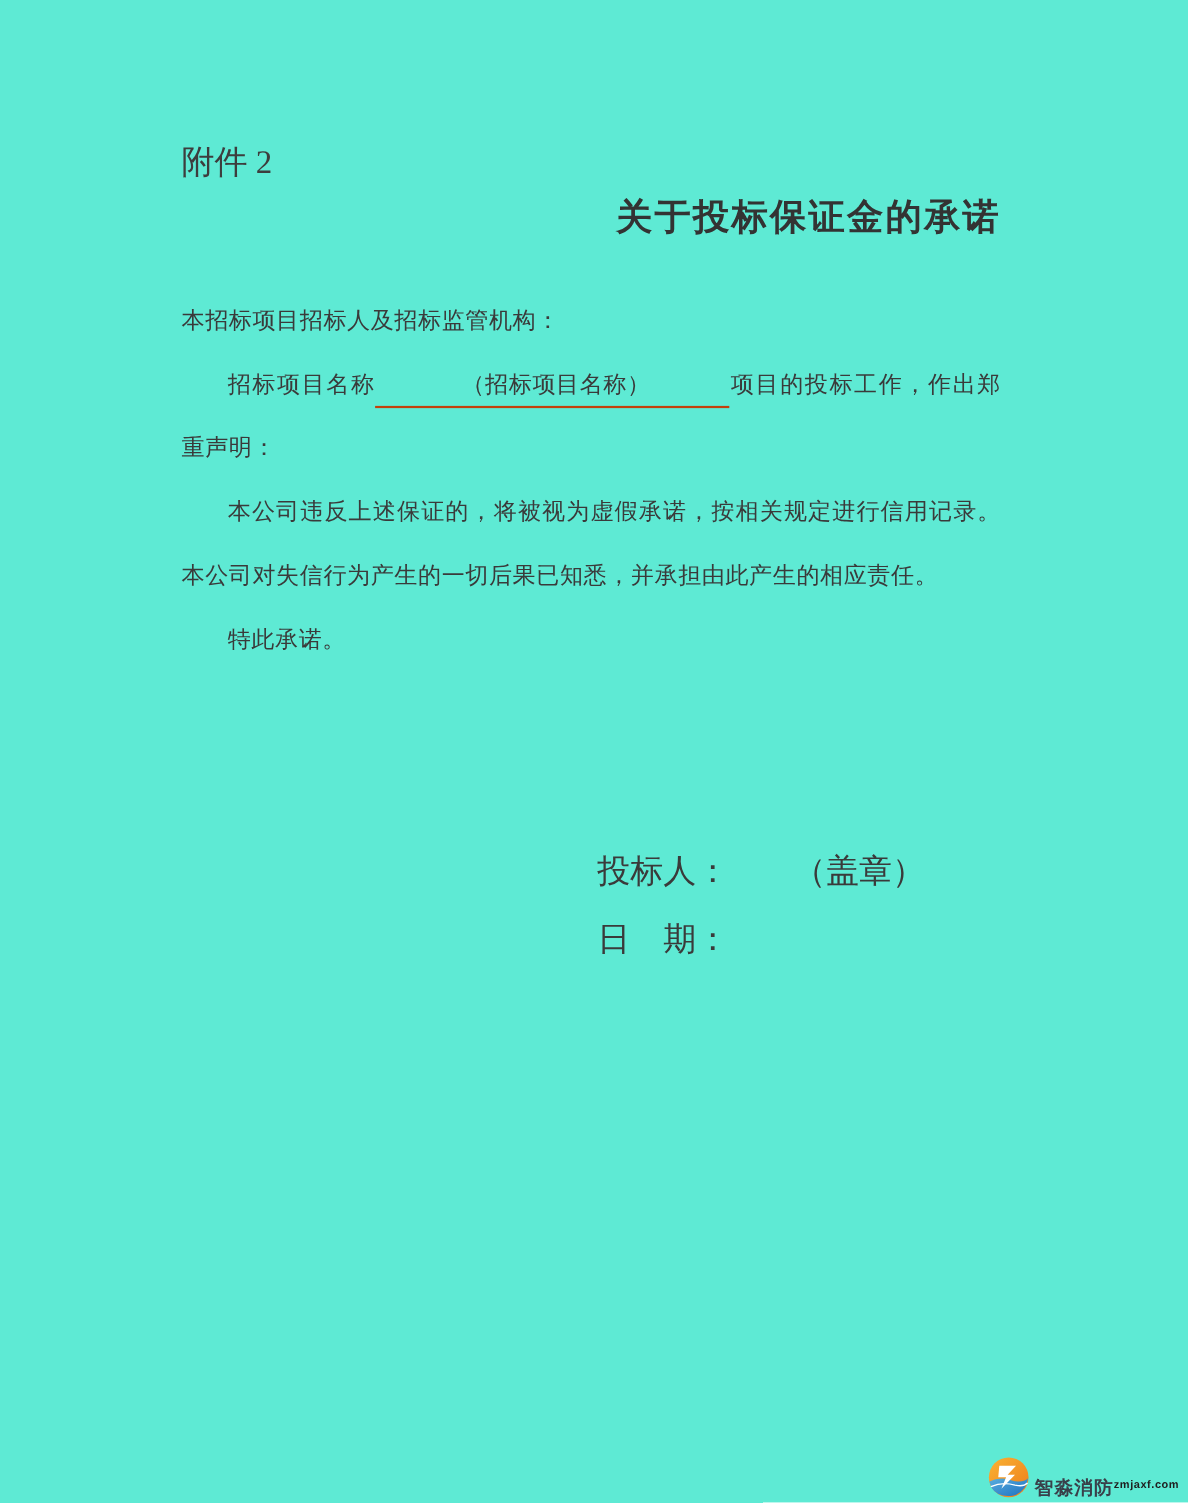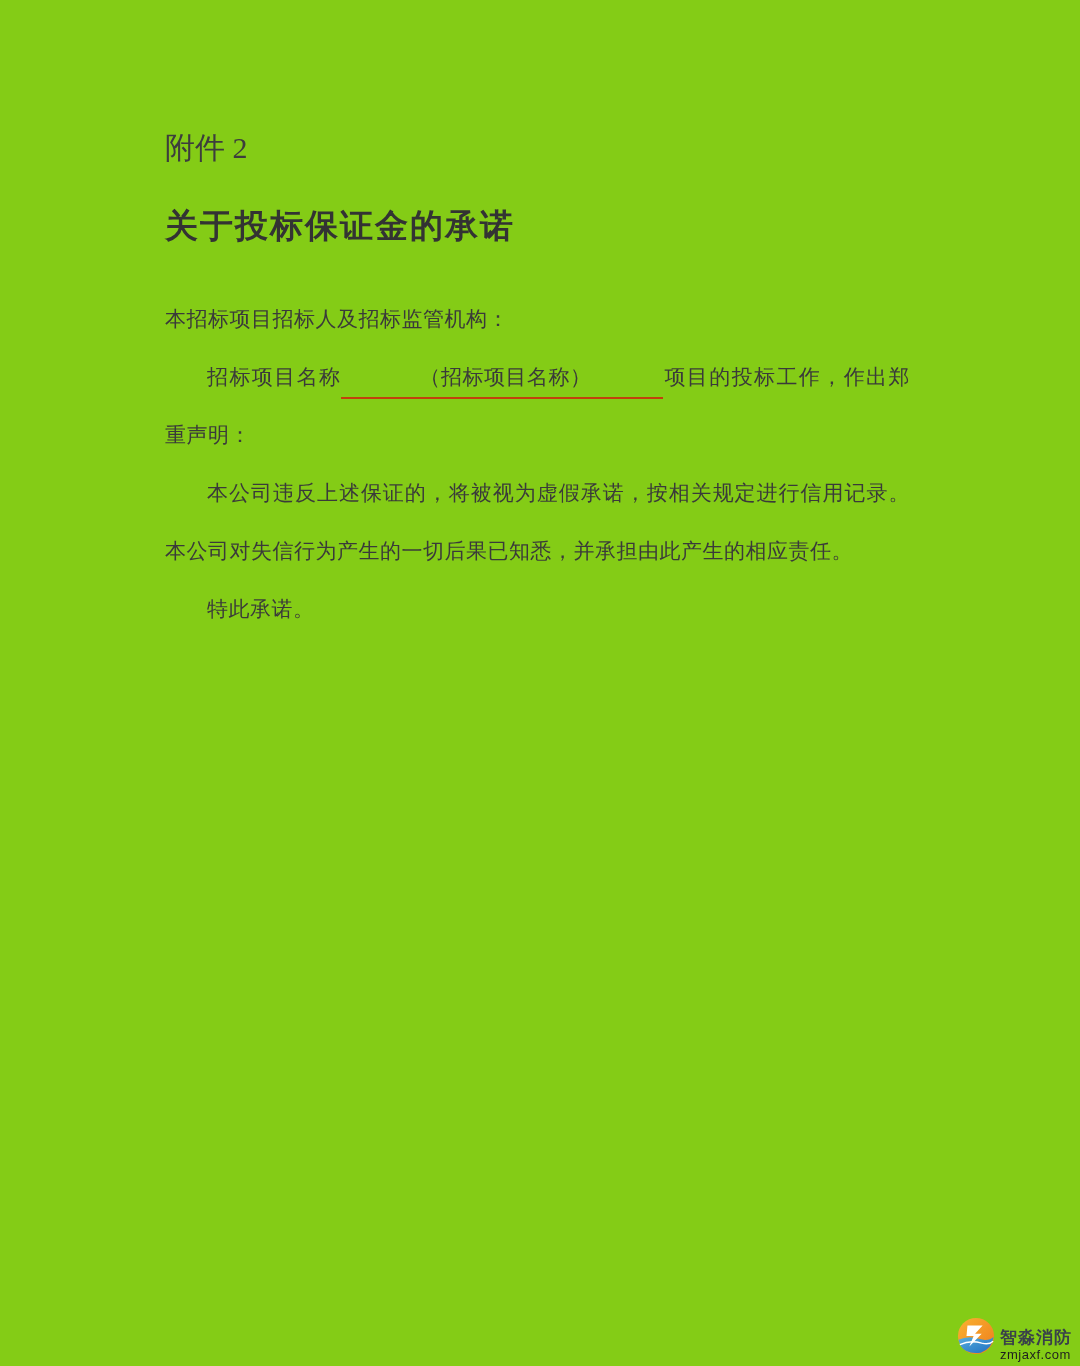--- a/index.html
+++ b/index.html
@@ -2,39 +2,39 @@
 <html><head>
 <meta charset="utf-8">
 <style>
   * { margin: 0; padding: 0; box-sizing: border-box; }
   html, body { background: #ffffff; }
   .page {
     position: relative;
     width: 1080px;
     height: 1366px;
     margin: 0 auto;
-    background: #84cc16;
+    background: #5eead4;
     overflow: hidden;
     font-family: "Liberation Serif", "DejaVu Serif", serif;
     color: #3a3a3a;
   }
   .doc {
     padding: 128px 170px 0 165px;
   }
   .attachment {
     font-size: 30px;
     line-height: 40px;
     color: #3d3d3d;
   }
   .title {
-    margin-top: 36px;
+    margin-top: 8px;
     font-size: 33px;
     font-weight: 600;
     line-height: 44px;
-    text-align: left;
+    text-align: right;
     color: #333333;
     letter-spacing: 2px;
   }
   .body-text {
     margin-top: 42px;
   }
   .body-text p {
     font-size: 21px;
     line-height: 58px;
     text-align: justify;
@@ -62,35 +62,35 @@
     position: absolute;
     right: 8px;
     bottom: 4px;
     display: flex;
     align-items: center;
     gap: 5px;
   }
   .brand-icon { width: 38px; height: 38px; display: block; }
   .brand-text {
     display: flex;
-    flex-direction: column;
+    flex-direction: row;
     justify-content: flex-start;
     font-family: "Liberation Sans", "DejaVu Sans", sans-serif;
     margin-top: 18px;
   }
   .brand-name {
     font-size: 17px;
     font-weight: bold;
     color: #39404a;
     line-height: 19px;
     letter-spacing: 1px;
   }
   .brand-url {
-    font-size: 13px;
-    font-weight: normal;
+    font-size: 10px;
+    font-weight: bold;
     color: #1f1f1f;
     line-height: 15px;
     letter-spacing: 0.5px;
   }
 </style>
 </head>
 <body>
 
 <div class="page">
 
@@ -105,20 +105,24 @@
       <p>本招标项目招标人及招标监管机构：</p>
 
       <p class="indent"><span>招标项目名称</span><span class="blank-line"><span>（招标项目名称）</span></span><span>项目的投标工作，作出郑重声明：</span></p>
 
 
       <p class="indent">本公司违反上述保证的，将被视为虚假承诺，按相关规定进行信用记录。本公司对失信行为产生的一切后果已知悉，并承担由此产生的相应责任。</p>
 
       <p class="indent">特此承诺。</p>
     </div>
 
+    <div class="signature">
+      <div class="sig-row"><span>投标人：</span><span class="seal">（盖章）</span></div>
+      <div class="sig-row">日　期：</div>
+    </div>
 
   </div>
 
   <div class="brand">
     <svg class="brand-icon" viewBox="0 0 40 40" aria-hidden="true">
       <defs>
         <linearGradient id="lg-orange" x1="0" y1="0" x2="1" y2="1">
           <stop offset="0" stop-color="#f9b233"></stop>
           <stop offset="1" stop-color="#ee7d1a"></stop>
         </linearGradient>

